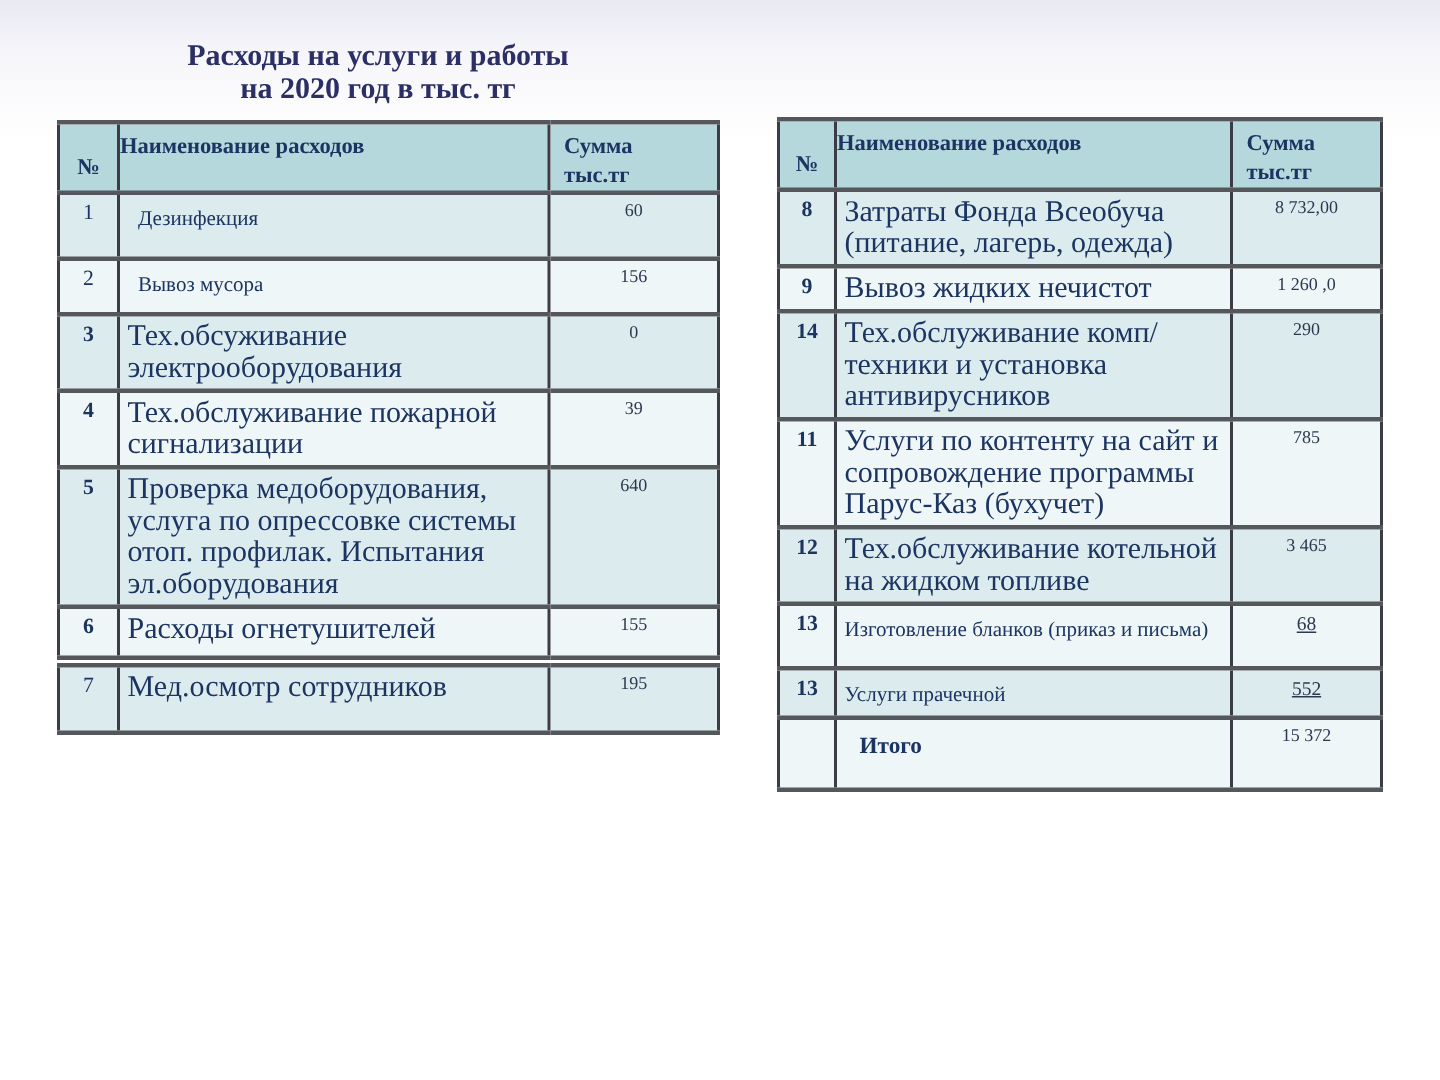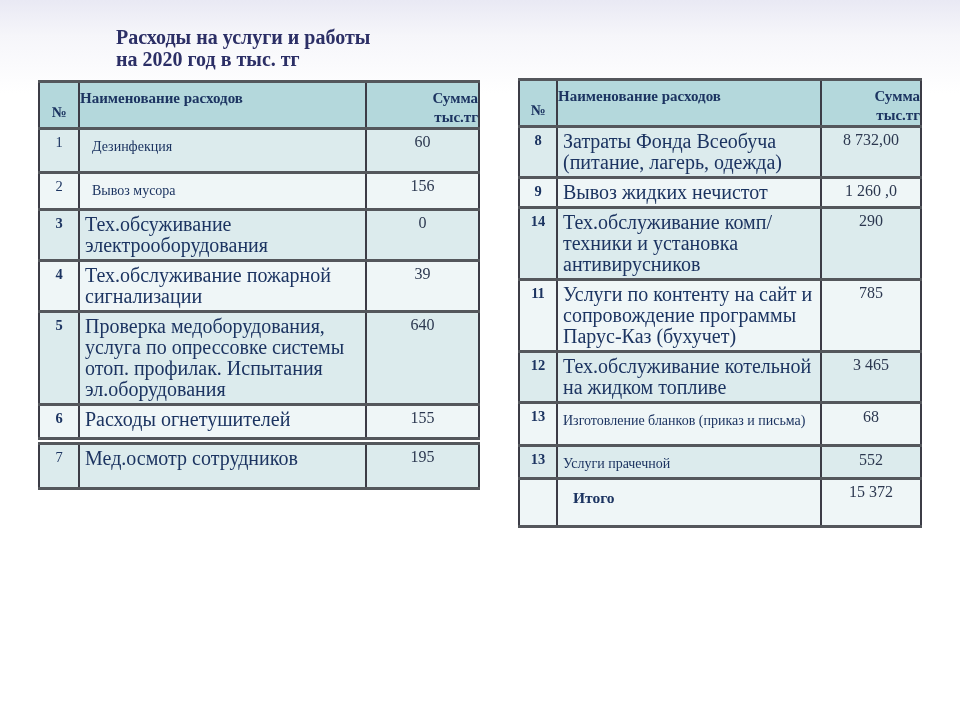--- a/index.html
+++ b/index.html
@@ -14,22 +14,22 @@
   }
   html,body{margin:0;padding:0;background:#fff;}
   .slide{
     position:relative;
     width:960px;height:720px;
     background:linear-gradient(180deg,#e9e9f4 0%, #f6f6fa 5%, #ffffff 13%);
     font-family:"Liberation Serif", serif;
     overflow:hidden;
   }
   .title{
-    position:absolute;left:116px;top:26px;width:296px;
-    text-align:left;font-weight:bold;font-size:20px;line-height:22px;
+    position:absolute;left:104px;top:26px;width:296px;
+    text-align:center;font-weight:bold;font-size:20px;line-height:22px;
     color:var(--title-text);
   }
   table.expense{
     position:absolute;border-collapse:collapse;table-layout:fixed;
     background:#fff;
   }
   #tbl-left{left:38px;top:80px;width:440px;}
   #tbl-right{left:518px;top:78px;width:402px;}
   .expense th,.expense td{
     border-left:2px solid var(--border-v);
@@ -37,28 +37,28 @@
     border-top:3px solid var(--border-h);
     border-bottom:3px solid var(--border-h);
     vertical-align:top;
     color:var(--cell-text);
     overflow:hidden;
     padding:0;
   }
   .expense thead th{background:var(--header-bg);font-size:15px;font-weight:bold;}
   th.h-num{vertical-align:bottom;text-align:center;padding:0 0 6px 0;font-size:14.5px;}
   th.h-name{text-align:left;padding-top:7px;}
-  th.h-sum{text-align:right;padding:6px 0 0 9px;line-height:19px;}
+  th.h-sum{text-align:left;padding:6px 0 0 9px;line-height:19px;}
   td.num{text-align:center;font-size:14.5px;padding-top:4px;font-weight:bold;}
   td.num.reg{font-weight:normal;}
   td.name{padding:3px 4px 3px 5px;font-size:20px;line-height:21px;}
   td.name.sm{font-size:14px;padding-top:6px;}
   td.name.indent{padding-left:12px;}
-  td.sum{text-align:center;font-size:16px;padding-top:3px;color:var(--num-text);}
-  td.sum.sm{font-size:16px;padding-top:4px;}
+  td.sum{text-align:center;font-size:12px;padding-top:3px;color:var(--num-text);}
+  td.sum.sm{font-size:13px;padding-top:4px;text-decoration:underline;}
   tr.cyan td{background:var(--row-cyan);}
   tr.lt td{background:var(--row-light);}
   tr.gap-below td{border-bottom:8px double var(--border-h);}
   td.total-label{font-weight:bold;font-size:15.5px;padding:7px 0 0 15px;}
 </style>
 </head>
 <body>
 
 <div class="slide">
 

